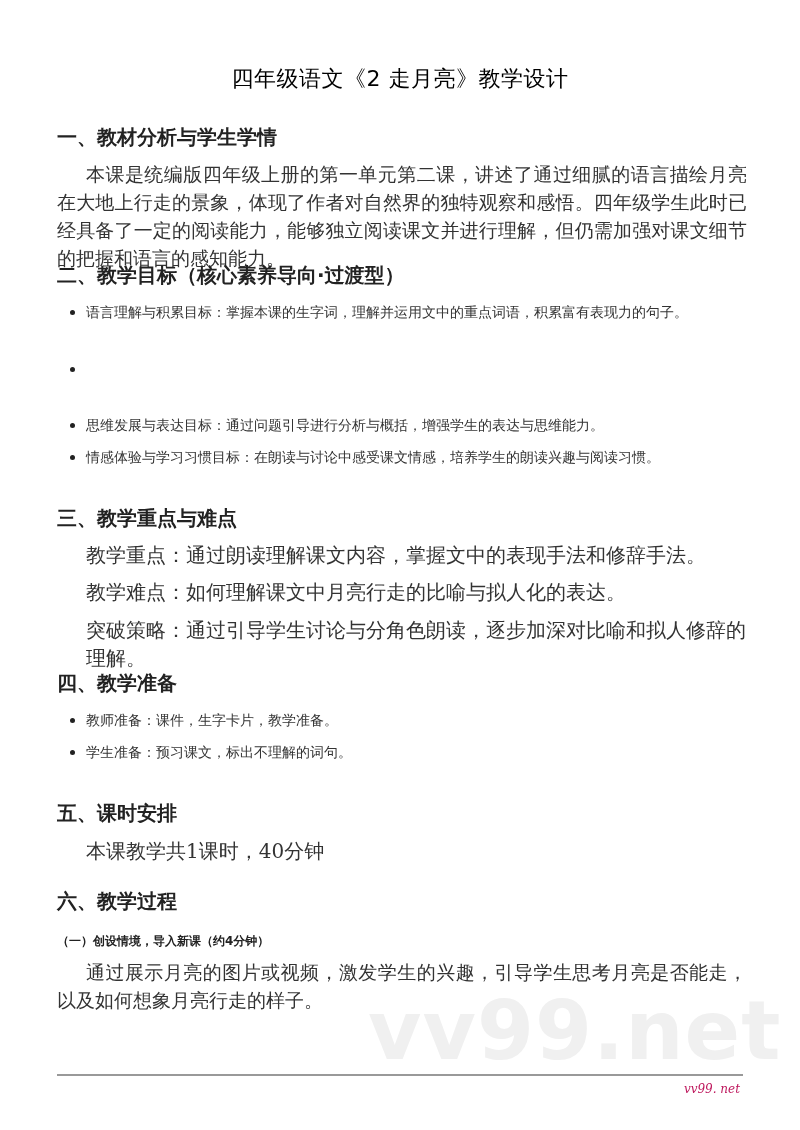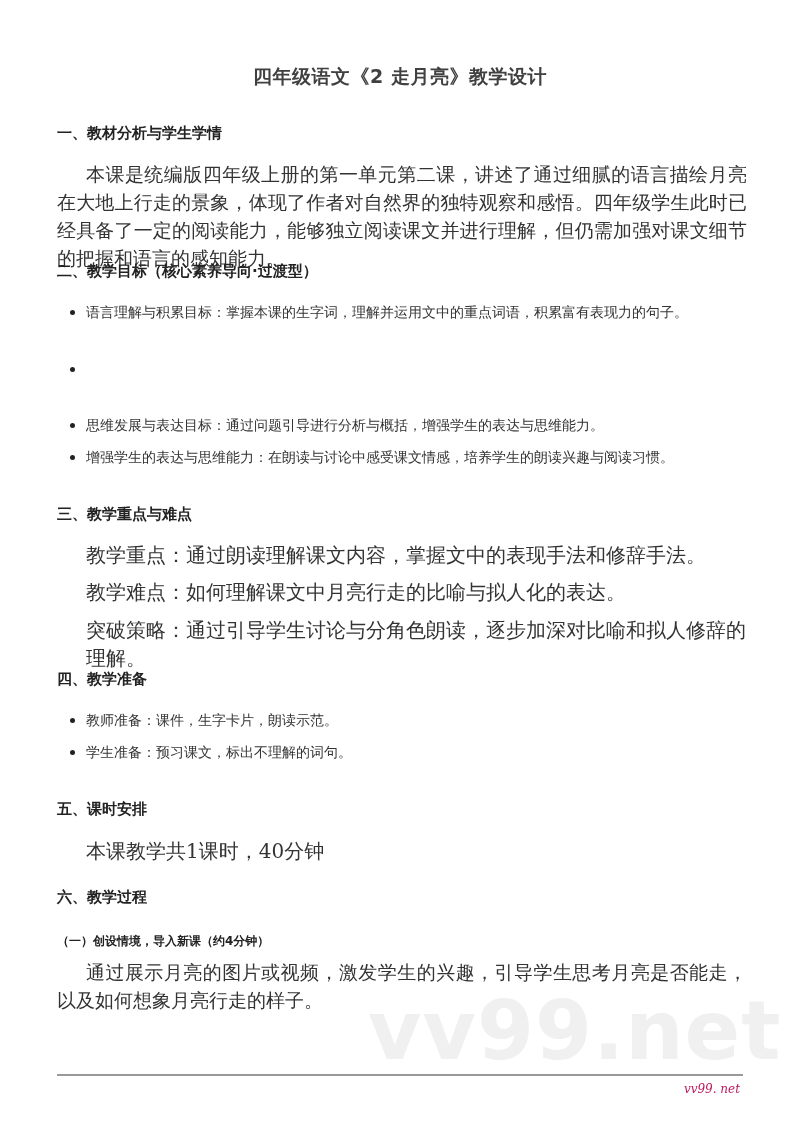--- a/index.html
+++ b/index.html
@@ -11,26 +11,26 @@
       font-family: "DejaVu Serif", "Liberation Serif", serif;
       color: #333333;
     }
     .page {
       position: absolute; left: 0; top: 0; width: 800px; height: 1130px;
     }
     .title {
       position: absolute; top: 64px; left: 0; width: 800px;
       text-align: center;
       font-family: "DejaVu Sans", "Liberation Sans", sans-serif;
-      font-weight: bold; font-size: 19px; color: #404040; letter-spacing: 0.5px;
+      font-weight: normal; font-size: 22px; color: #000000; letter-spacing: 0.5px;
     }
     .h2 {
       position: absolute; left: 57px;
       font-family: "DejaVu Sans", "Liberation Sans", sans-serif;
-      font-weight: bold; font-size: 15px; color: #222222;
+      font-weight: bold; font-size: 20px; color: #222222;
     }
     .h3 {
       position: absolute; left: 57px;
       font-family: "DejaVu Sans", "Liberation Sans", sans-serif;
       font-weight: bold; font-size: 12px; color: #222222;
     }
     .para {
       position: absolute; left: 57px; width: 690px;
       font-size: 19px; line-height: 28px; color: #333333;
       text-indent: 29px; text-align: justify;
@@ -81,32 +81,32 @@
   </div>
   <div class="bullet" style="top:355px;">
     <span class="dot"></span>
   </div>
   <div class="bullet" style="top:411px;">
     <span class="dot"></span>
     <span>思维发展与表达目标：通过问题引导进行分析与概括，增强学生的表达与思维能力。</span>
   </div>
   <div class="bullet" style="top:443px;">
     <span class="dot"></span>
-    <span>增强学生的表达与思维能力：在朗读与讨论中感受课文情感，培养学生的朗读兴趣与阅读习惯。</span>
+    <span>情感体验与学习习惯目标：在朗读与讨论中感受课文情感，培养学生的朗读兴趣与阅读习惯。</span>
   </div>
 
   <h2 class="h2" style="top:505px;">三、教学重点与难点</h2>
   <p class="indent-line" style="top:541px;">教学重点：通过朗读理解课文内容，掌握文中的表现手法和修辞手法。</p>
   <p class="indent-line" style="top:578px;">教学难点：如何理解课文中月亮行走的比喻与拟人化的表达。</p>
   <p class="indent-line" style="top:616px;">突破策略：通过引导学生讨论与分角色朗读，逐步加深对比喻和拟人修辞的理解。</p>
 
   <h2 class="h2" style="top:670px;">四、教学准备</h2>
   <div class="bullet" style="top:706px;">
     <span class="dot"></span>
-    <span>教师准备：课件，生字卡片，朗读示范。</span>
+    <span>教师准备：课件，生字卡片，教学准备。</span>
   </div>
   <div class="bullet" style="top:738px;">
     <span class="dot"></span>
     <span>学生准备：预习课文，标出不理解的词句。</span>
   </div>
 
   <h2 class="h2" style="top:800px;">五、课时安排</h2>
   <p class="indent-line" style="top:837px;">本课教学共1课时，40分钟</p>
 
   <h2 class="h2" style="top:888px;">六、教学过程</h2>

